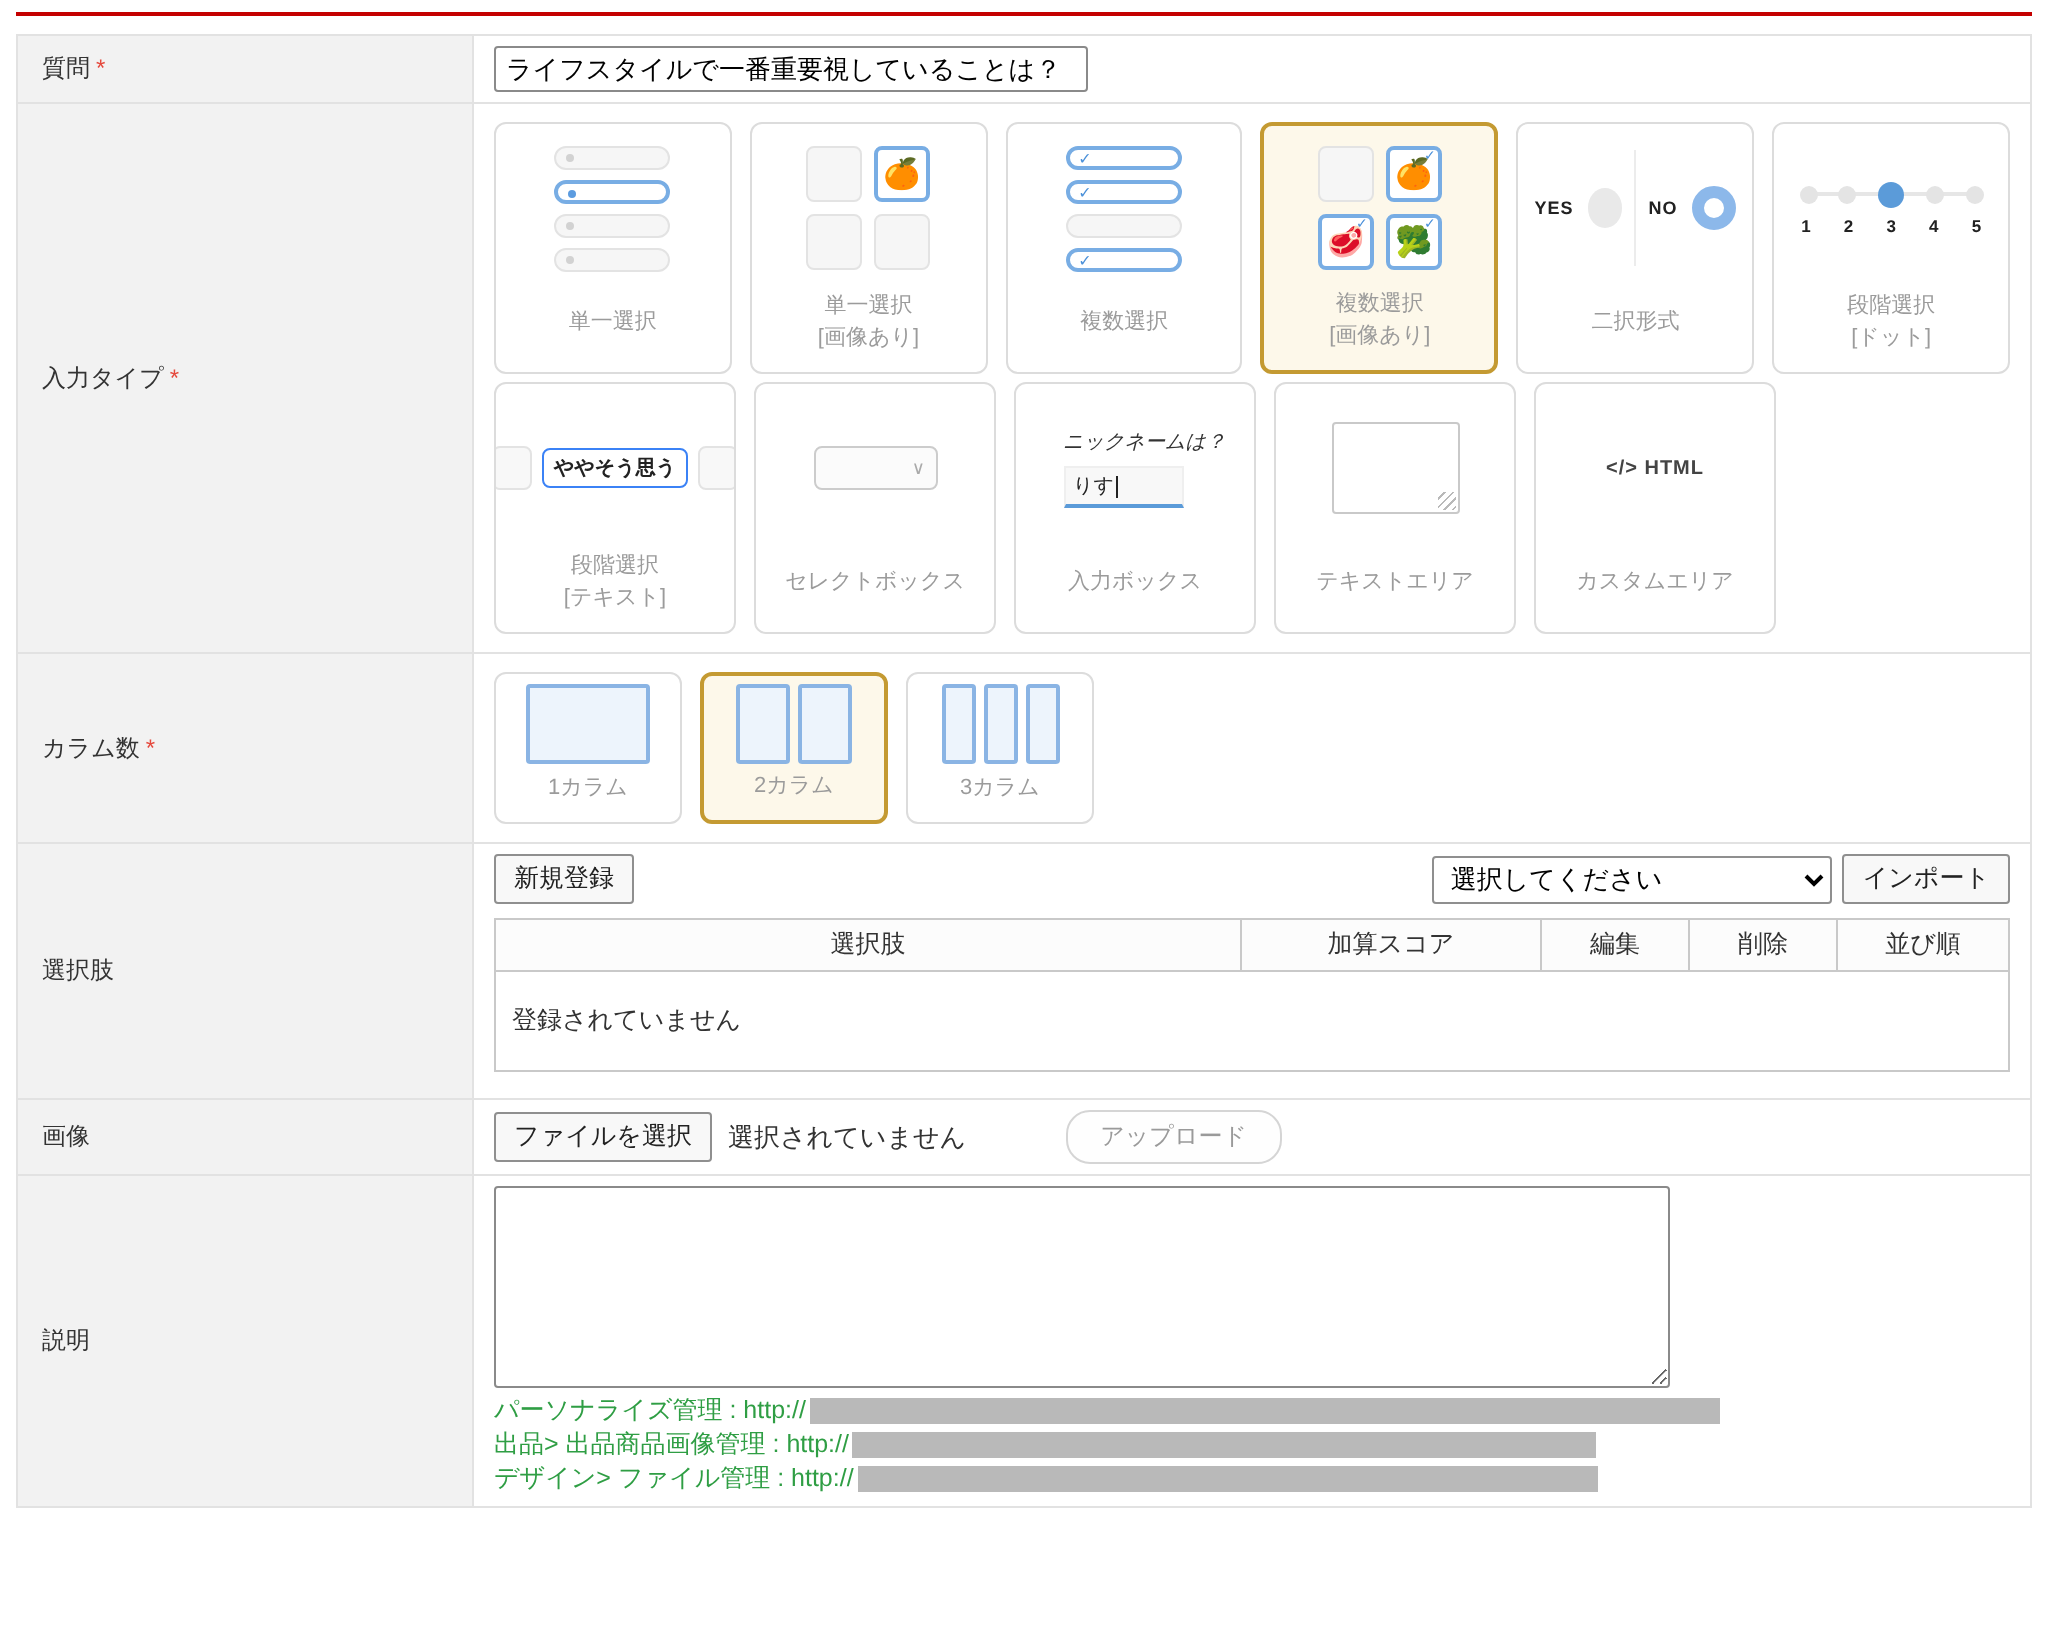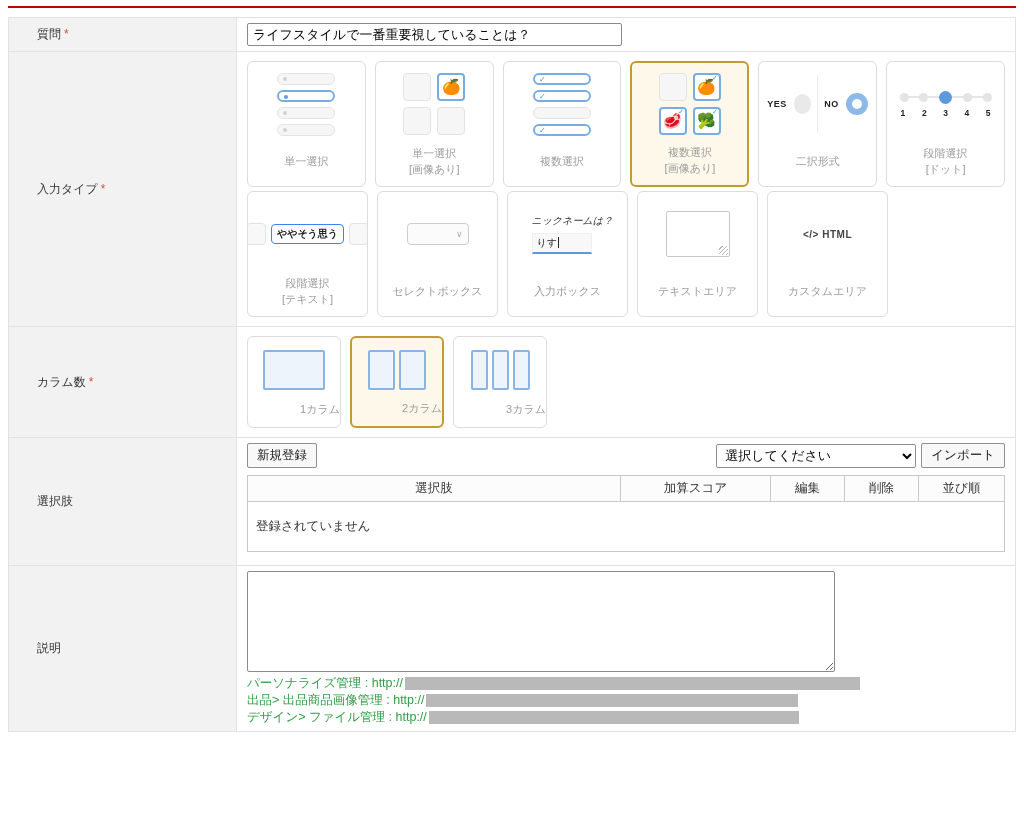--- a/index.html
+++ b/index.html
@@ -4,25 +4,25 @@
 <style>
   * { box-sizing: border-box; margin: 0; padding: 0; }
   html,body { width:1024px; background:#fff; font-family:"Liberation Sans","DejaVu Sans",sans-serif; color:#333; }
   .page { padding:6px 8px; }
 
   .page-title { font-size:12px; font-weight:bold; color:#cc0000; margin:2px 0 6px 2px; }
   .red-rule { border:none; border-top:2px solid #c40000; margin:0 0 9px 0; }
 
   table.form-table { width:1008px; border-collapse:collapse; table-layout:fixed; }
   table.form-table th { width:228px; background:#f2f2f2; font-weight:normal; font-size:12px;
-    text-align:left; vertical-align:middle; padding:6px 28px; border:1px solid #e2e2e2; color:#333; }
+    text-align:left; vertical-align:middle; padding:6px 12px; border:1px solid #e2e2e2; color:#333; }
   table.form-table td { background:#fff; border:1px solid #e2e2e2; padding:5px 10px; vertical-align:middle; }
   .req { color:#e5493d; margin-left:3px; }
 
-  input.text-input { width:375px; height:23px; border:1px solid #8a8a8a; border-radius:2px;
+  input.text-input { width:297px; height:23px; border:1px solid #8a8a8a; border-radius:2px;
     font-size:13px; padding:2px 5px; font-family:inherit; }
 
   
   .cards-row { display:flex; gap:9px; margin:4px 0; }
   .card { width:121px; height:126px; background:#fff; border:1px solid #dcdcdc; border-radius:6px;
     display:flex; flex-direction:column; align-items:center; position:relative; overflow:hidden; cursor:pointer; }
   .card.selected { border:2px solid #c49a32; background:#fdf8ea; }
   .card .art { flex:1; width:100%; display:flex; flex-direction:column; align-items:center; justify-content:center; }
   .card .lbl { height:40px; display:flex; flex-direction:column; justify-content:center; align-items:center;
     color:#9b9b9b; font-size:11px; line-height:1.45; text-align:center; padding-bottom:8px; }
@@ -69,22 +69,22 @@
     font-size:10px; color:#222; padding:2px 4px; }
   .ibox-caret { border-right:1px solid #222; padding-right:1px; }
 
   .ta-art { width:64px; height:46px; border:1px solid #c9c9c9; border-radius:2px; background:#fff; position:relative; }
   .ta-grip { position:absolute; right:1px; bottom:1px; width:9px; height:9px;
     background:repeating-linear-gradient(135deg, transparent 0 2px, #b9b9b9 2px 3px); }
 
   .custom-code { font-size:10px; font-weight:bold; color:#444; letter-spacing:.5px; }
 
   
-  .colcard { width:94px; height:92px; background:#fff; border:1px solid #dcdcdc; border-radius:6px;
-    display:flex; flex-direction:column; align-items:flex-end; cursor:pointer; }
+  .colcard { width:94px; height:76px; background:#fff; border:1px solid #dcdcdc; border-radius:6px;
+    display:flex; flex-direction:column; align-items:center; cursor:pointer; }
   .colcard.selected { border:2px solid #c49a32; background:#fdf8ea; }
   .colcard .art { flex:1; display:flex; align-items:center; justify-content:center; gap:4px; width:100%; }
   .colrect { border:2px solid #8ab4e4; background:#edf4fc; border-radius:2px; height:40px; }
   .w1 { width:62px; } .w2 { width:27px; } .w3 { width:17px; }
   .colcard .lbl { color:#9b9b9b; font-size:11px; padding-bottom:10px; }
 
   .help-green { color:#2f9e44; font-size:12.5px; margin-top:3px; }
 
   
   .choices-controls { display:flex; justify-content:space-between; align-items:center; }
@@ -381,20 +381,30 @@
             <th>並び順</th>
           </tr>
           <tr>
             <td colspan="5">登録されていません</td>
           </tr>
         </tbody>
             </table>
       </td>
     </tr>
 
+    <tr>
+      <th><span>画像</span></th>
+      <td>
+        <div class="file-row">
+          <button class="btn">ファイルを選択</button>
+          <span class="file-status">選択されていません</span>
+          <button class="upload-btn">アップロード</button>
+        </div>
+      </td>
+    </tr>
 
     <tr>
       <th><span>説明</span></th>
       <td>
         <textarea class="desc" style=""></textarea>
         <div class="desc-links">
           <div class="line"><span>パーソナライズ管理 : http://</span><span class="redact r1"></span></div>
           <div class="line"><span>出品&gt; 出品商品画像管理 : http://</span><span class="redact r2"></span></div>
           <div class="line"><span>デザイン&gt; ファイル管理 : http://</span><span class="redact r3"></span></div>
         </div>

